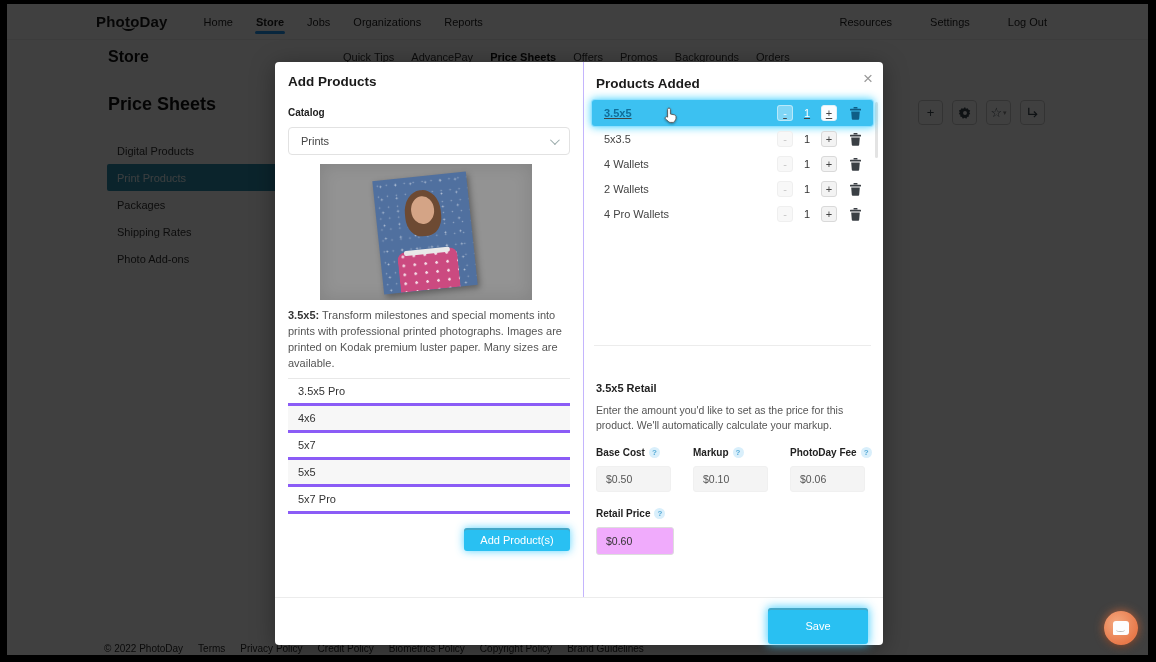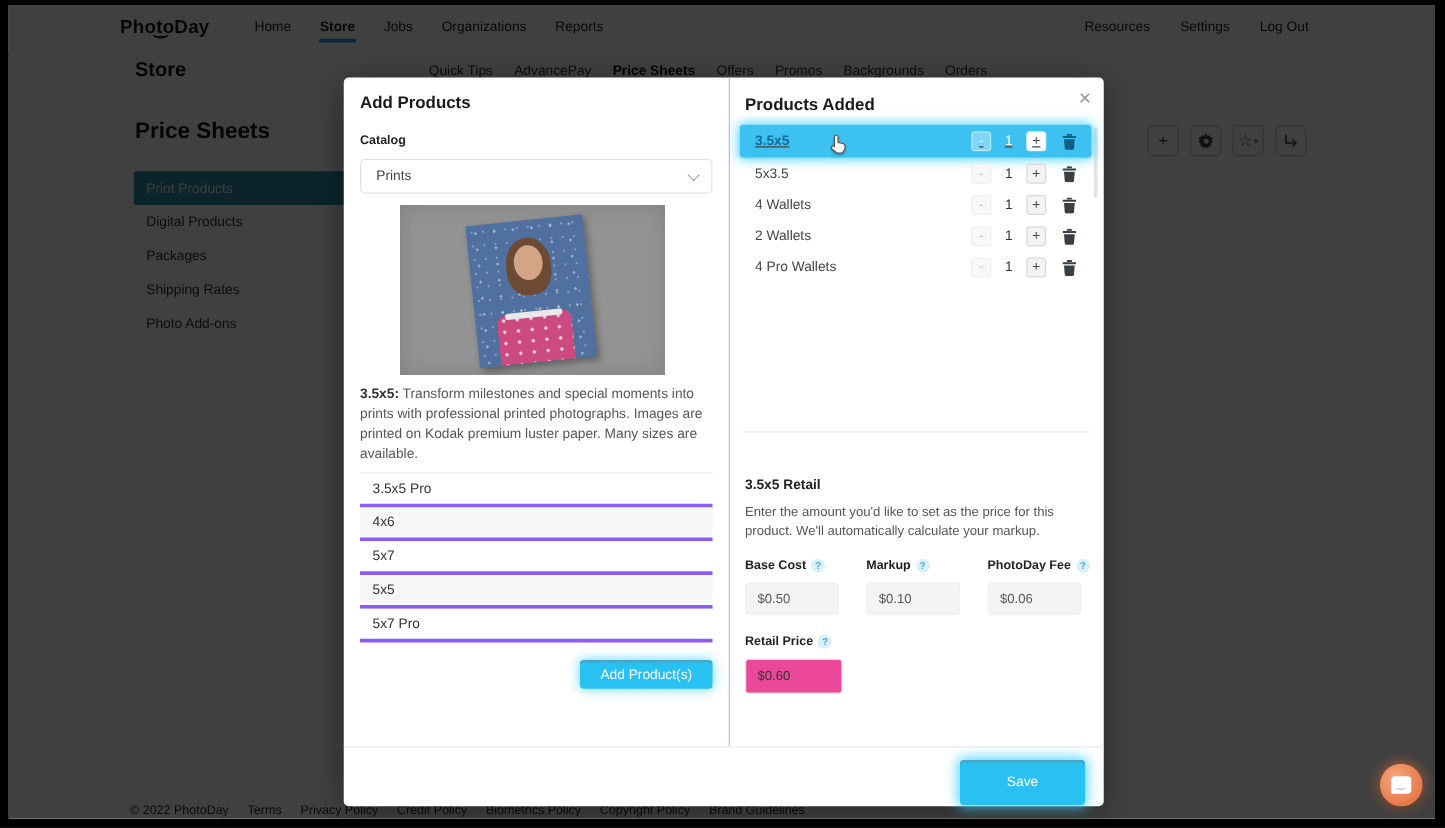--- a/index.html
+++ b/index.html
@@ -8,21 +8,21 @@
   .page { position:absolute; left:7px; top:4px; right:8px; bottom:7px; background:#fff; overflow:hidden; }
 
   
   .topnav { position:absolute; left:0; top:0; right:0; height:36px; background:#fff; border-bottom:1px solid #eee; display:flex; align-items:center; }
   .logo { position:relative; margin-left:89px; font-size:15px; font-weight:bold; color:#1a1a1a; letter-spacing:.2px; }
   .logo::after { content:""; position:absolute; left:26px; bottom:-1px; width:13px; height:6px; border-bottom:2px solid #1a1a1a; border-radius:50%; }
   .main-nav { display:flex; gap:21px; margin-left:35px; }
   .main-nav a, .right-nav a { font-size:11px; color:#222; text-decoration:none; position:relative; padding:10px 1px; }
   .main-nav a.active { font-weight:bold; }
   .main-nav a.active::after { content:""; position:absolute; left:0; right:0; bottom:4px; height:3px; background:#2196f3; border-radius:2px; }
-  .right-nav { display:flex; gap:22px; margin-left:auto; margin-right:100px; }
+  .right-nav { display:flex; gap:36px; margin-left:auto; margin-right:100px; }
 
   
   .page-title { position:absolute; left:101px; top:44px; font-size:16px; font-weight:bold; color:#111; }
   .tabs { position:absolute; left:336px; top:47px; display:flex; gap:17px; }
   .tabs a { font-size:11px; color:#333; text-decoration:none; }
   .tabs a.active { font-weight:bold; color:#111; }
   .section-title { position:absolute; left:101px; top:90px; font-size:18px; font-weight:bold; color:#111; }
   .sidebar { position:absolute; left:100px; top:133px; width:172px; }
   .sidebar-item { height:27px; display:flex; align-items:center; padding-left:10px; font-size:11px; color:#333; cursor:pointer; }
   .sidebar-item.active { background:#2d8fae; color:#eaf6fa; border-radius:2px; }
@@ -90,21 +90,21 @@
   .hdivider { position:absolute; left:10px; right:12px; top:283px; border-top:1px solid #ececec; }
   .price-section { position:absolute; left:12px; right:14px; top:320px; }
   .price-title { font-size:11px; font-weight:bold; color:#222; }
   .price-desc { margin-top:9px; font-size:10.5px; line-height:1.45; color:#555; }
   .fields-row { display:flex; gap:22px; margin-top:14px; }
   .pfield { width:75px; }
   .pfield.wide { width:100px; }
   .plabel { display:flex; align-items:center; gap:4px; font-size:10px; font-weight:bold; color:#222; white-space:nowrap; }
   .help { width:11px; height:11px; border-radius:50%; background:#d9effb; color:#58abd7; font-size:8px; font-weight:bold; display:inline-flex; align-items:center; justify-content:center; cursor:pointer; }
   .pinput { margin-top:8px; width:75px; height:26px; border:1px solid #f0f0f0; background:#f4f4f4; border-radius:3px; font-size:10.5px; color:#555; padding:0 9px; font-family:"Liberation Sans", sans-serif; }
-  .pinput.editable { background:#ec4899; border:1px solid #ddd; width:78px; height:28px; color:#333; }
+  .pinput.editable { background:#f0abfc; border:1px solid #ddd; width:78px; height:28px; color:#333; }
   .retail-row { margin-top:16px; }
 
   .modal-footer { position:absolute; left:0; right:0; bottom:0; height:48px; border-top:1px solid #ececec; }
   .save-btn { position:absolute; right:15px; top:10px; width:100px; height:36px; background:#29c0f2; color:#fff; font-size:11px; border:none; border-radius:3px; cursor:pointer;
               box-shadow:0 0 10px 1px rgba(60,205,255,.9), inset 0 2px 0 rgba(120,120,120,.35); font-family:"Liberation Sans", sans-serif; }
 
   
   .chat-bubble { position:absolute; left:1097px; top:607px; width:34px; height:34px; border-radius:50%;
                  background:radial-gradient(circle at 38% 35%, #f4a87e, #e8794a 70%); box-shadow:0 0 10px rgba(232,120,70,.8), 0 2px 6px rgba(0,0,0,.5);
                  display:flex; align-items:center; justify-content:center; cursor:pointer; z-index:30; }
@@ -141,22 +141,22 @@
       <a href="#">AdvancePay</a>
       <a href="#" class="active">Price Sheets</a>
       <a href="#">Offers</a>
       <a href="#">Promos</a>
       <a href="#">Backgrounds</a>
       <a href="#">Orders</a>
     </div>
     <h2 class="section-title">Price Sheets</h2>
 
     <aside class="sidebar">
+      <div class="sidebar-item">Digital Products</div>
       <div class="sidebar-item active">Print Products</div>
-      <div class="sidebar-item">Digital Products</div>
       <div class="sidebar-item">Packages</div>
       <div class="sidebar-item">Shipping Rates</div>
       <div class="sidebar-item">Photo Add-ons</div>
     </aside>
 
     <div class="toolbar-icons">
       <div class="icon-btn">
           <span>+</span>
         </div>
       <div class="icon-btn">

